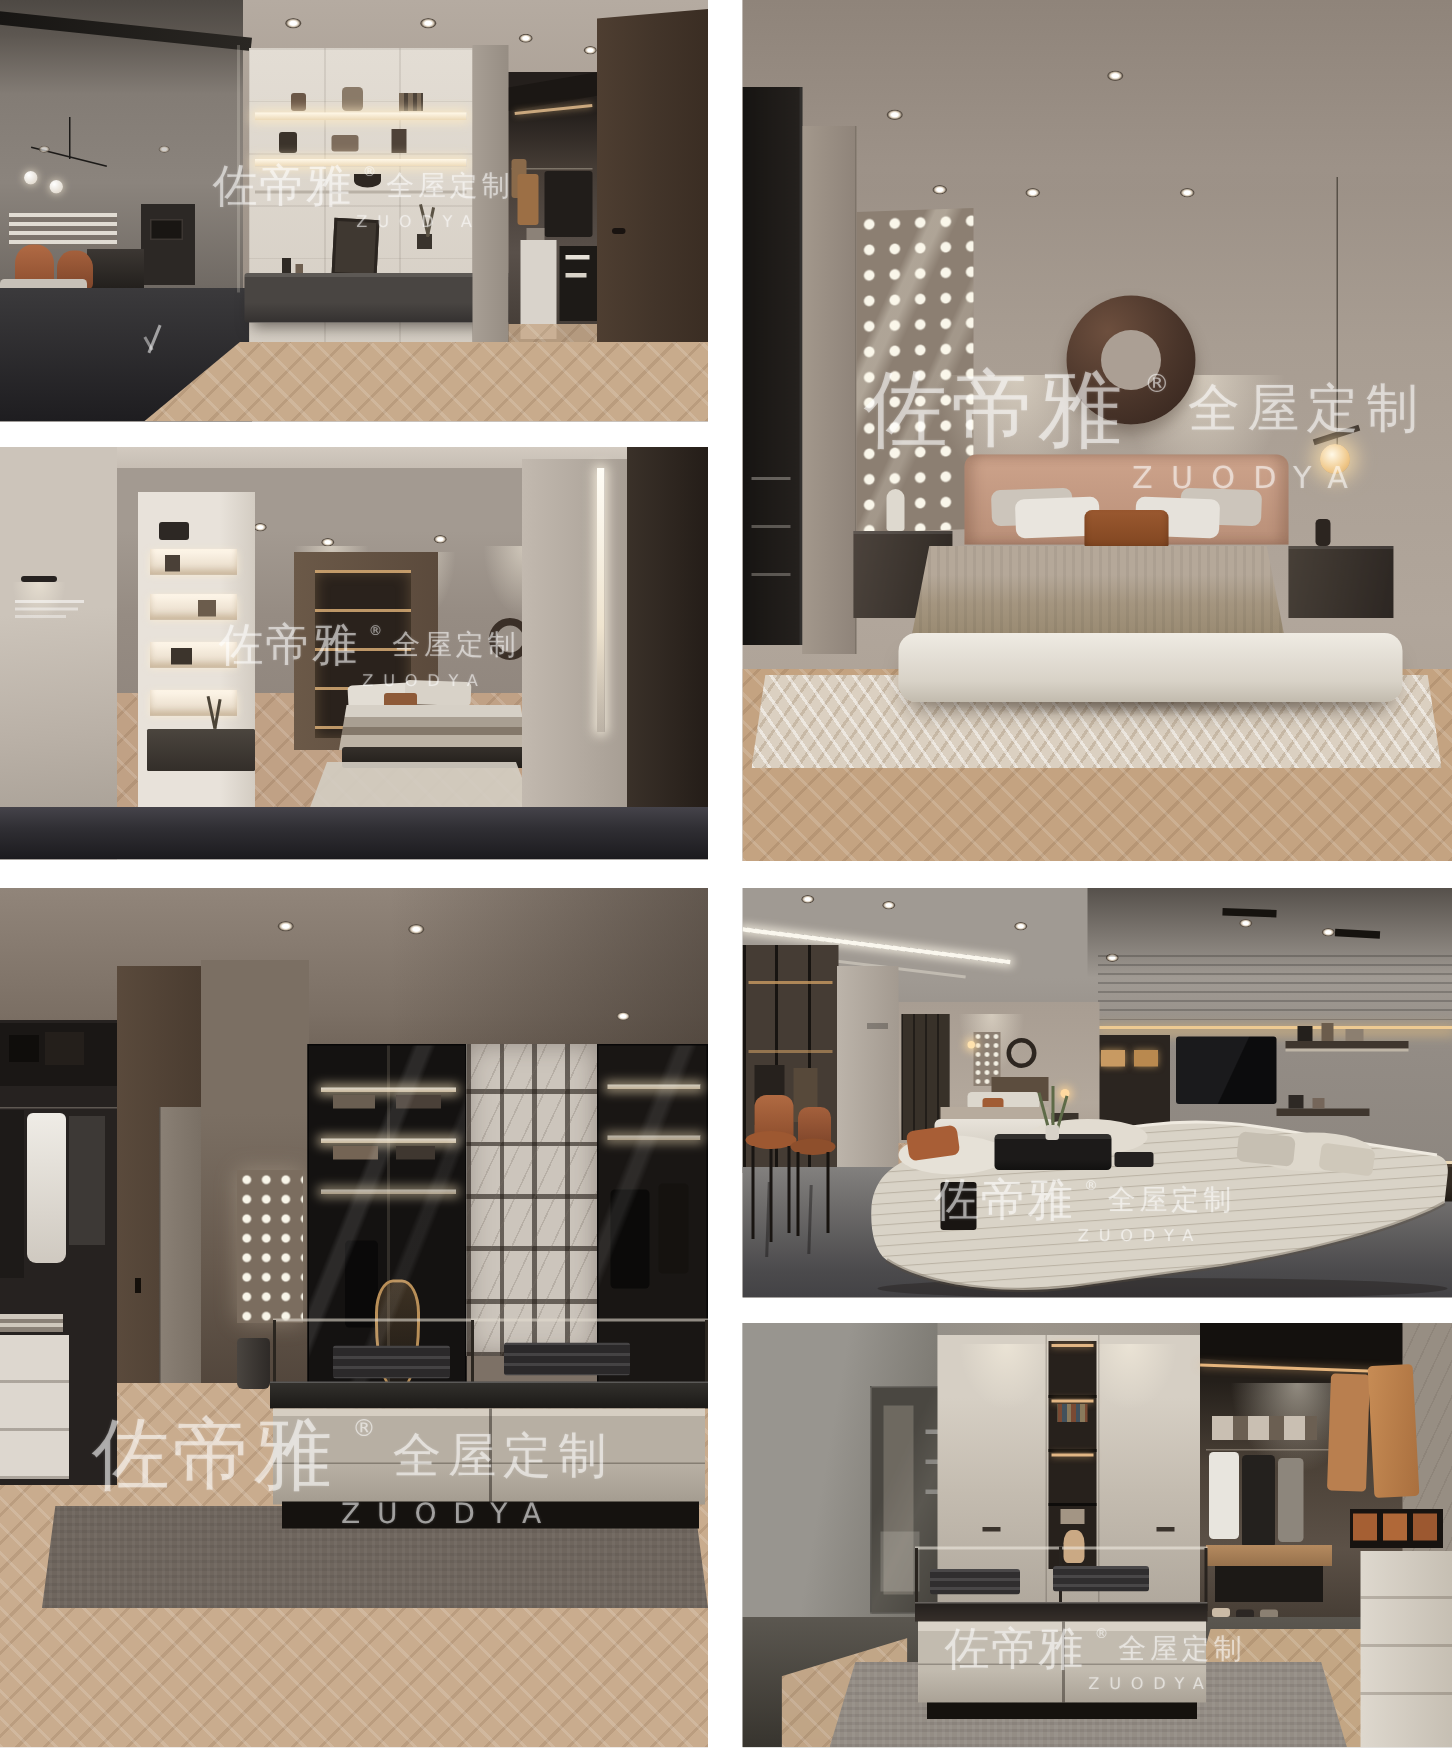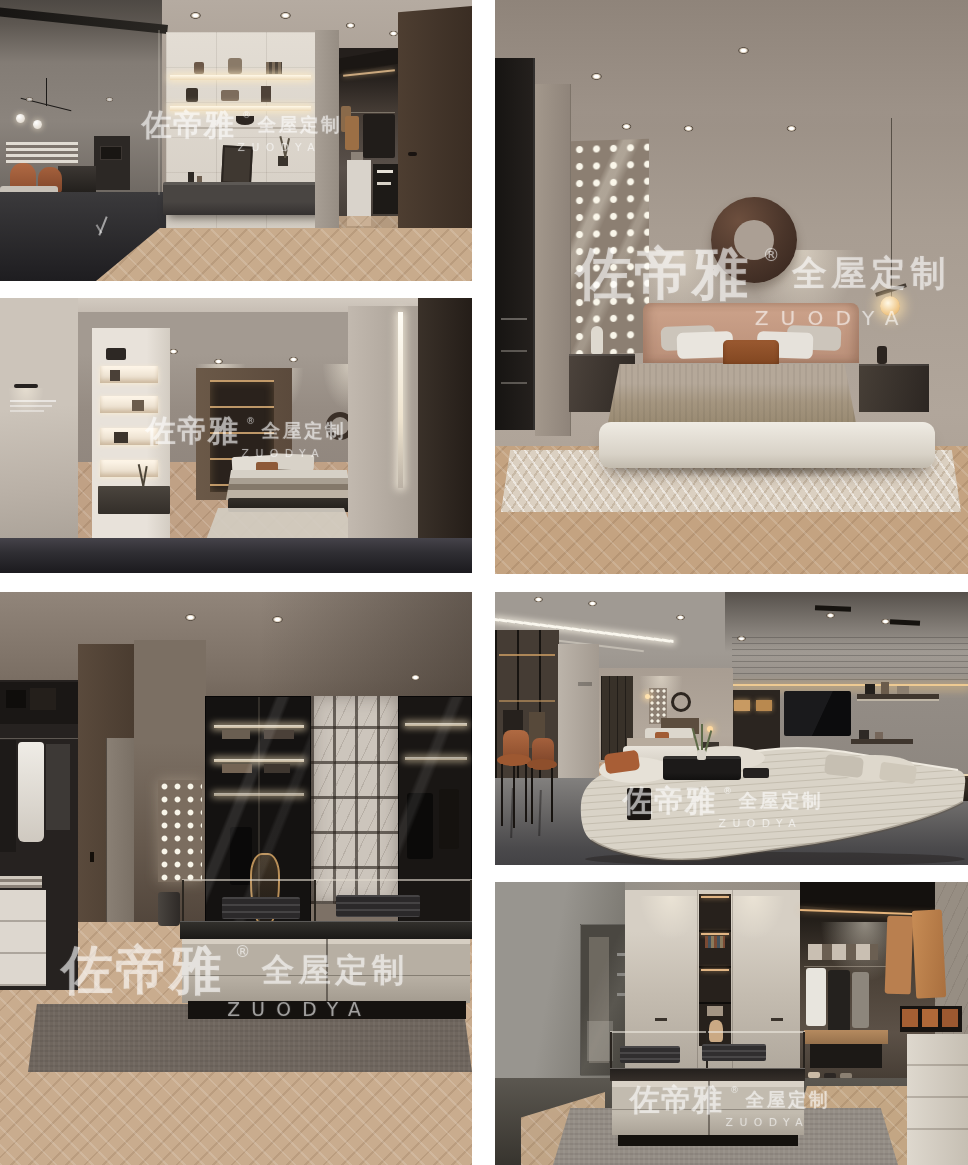--- a/index.html
+++ b/index.html
@@ -12,23 +12,23 @@
   .dots{background-image:radial-gradient(circle,rgba(255,252,240,.95) 0 3px,rgba(255,255,255,0) 4px);background-size:17px 17px}
   .dots-sm{background-image:radial-gradient(circle,rgba(255,252,240,.95) 0 2.4px,rgba(255,255,255,0) 3.4px);background-size:13px 13px}
   .dots-xs{background-image:radial-gradient(circle,rgba(255,252,240,.9) 0 1.2px,rgba(255,255,255,0) 2px);background-size:6px 6px}
   .grainv{background-image:repeating-linear-gradient(90deg,rgba(0,0,0,.22) 0 1px,rgba(0,0,0,0) 1px 8px)}
   .refl{background-image:repeating-linear-gradient(100deg,rgba(255,255,255,.06) 0 3px,rgba(255,255,255,0) 3px 34px)}
   .sp{position:absolute;width:11px;height:7px;border-radius:50%;background:radial-gradient(ellipse,#ffffff 0 28%,#d6c9b6 45%,#564c42 62%,rgba(86,76,66,0) 78%)}
   .wash{position:absolute;background:radial-gradient(ellipse at 50% 0,rgba(255,247,230,.5),rgba(255,247,230,0) 70%)}
   .glowline{position:absolute;background:linear-gradient(#fff8e8,#ecd9b8);box-shadow:0 0 7px 2px rgba(255,235,195,.75)}
   .wm{position:absolute;color:rgba(255,255,255,.55);text-align:center;line-height:1;white-space:nowrap;transform:translateX(-50%);text-shadow:0 0 2px rgba(255,255,255,.18)}
   .wm .row{display:flex;align-items:flex-start;justify-content:center;gap:.22em}
-  .wm .cn{font-weight:bold;letter-spacing:.04em}
+  .wm .cn{font-weight:normal;letter-spacing:.04em}
   .wm .reg{font-size:.3em;margin-top:.08em}
-  .wm .sub{font-size:.62em;font-weight:700;letter-spacing:.14em;margin-top:.3em}
+  .wm .sub{font-size:.62em;font-weight:400;letter-spacing:.14em;margin-top:.3em}
   .wm .en{font-size:.36em;font-weight:500;letter-spacing:.6em;text-indent:.6em;margin-top:.28em}
   .wm .en.en-right{margin-left:34%}
 </style>
 </head>
 <body>
 
 <div class="canvas">
 
   <figure class="tile" style="left:0;top:0;width:472px;height:281px;background:linear-gradient(180deg,#b5aba1,#a89d92 35%,#9c9187 70%,#948a80)">
     <div class="abs" style="left:0;top:0;width:162px;height:196px;background:linear-gradient(180deg,#4e4944 0,#5d5751 12%,#837c75 32%,#8b847d 62%,#6e6862)">

